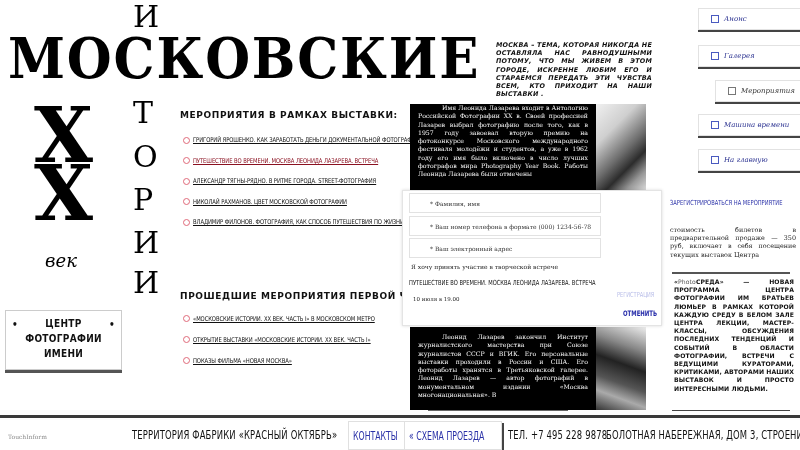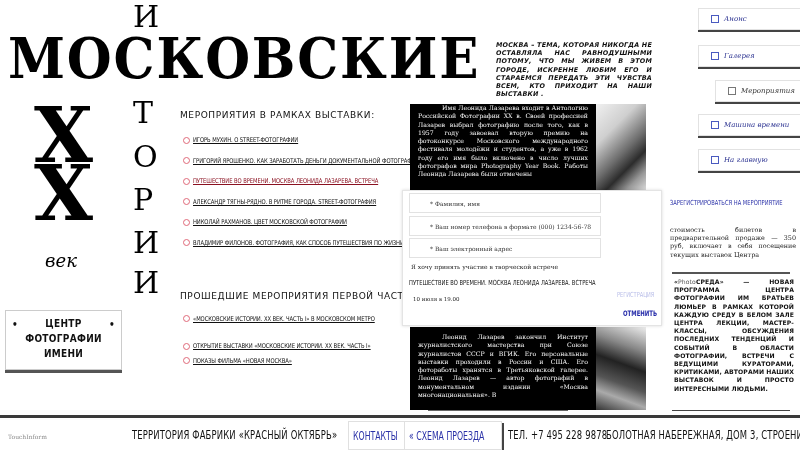--- a/index.html
+++ b/index.html
@@ -12,21 +12,21 @@
   .title-main { left: 8px; top: 30px; font-family: "DejaVu Serif", serif; font-weight: 900; font-size: 56px; letter-spacing: 2px; line-height: 1; color: #000; transform: scaleX(0.92); transform-origin: left top; }
   .vert-letter { font-family: "DejaVu Serif", serif; font-size: 30px; line-height: 1; color: #000; left: 133px; }
   .xx { left: 6px; top: 98px; width: 115px; height: 160px; }
   .xx .x { position: absolute; left: 0; width: 115px; text-align: center; font-family: "DejaVu Serif", serif; font-weight: 900; font-size: 76px; line-height: 1; color: #000; }
   .vek { left: 45px; top: 250px; font-family: "DejaVu Serif", serif; font-style: italic; font-size: 18px; color: #000; }
 
   .center-box { left: 5px; top: 310px; width: 117px; height: 60px; border: 1px solid #ccc; box-shadow: 0 3px 0 #555; text-align: center; padding-top: 5px; font-family: "DejaVu Sans Condensed", "DejaVu Sans", sans-serif; font-weight: bold; font-size: 10px; line-height: 15px; letter-spacing: 0.3px; }
   .center-box .dot { position: absolute; top: 6px; font-size: 10px; }
 
   
-  .section-head { font-family: "DejaVu Sans", sans-serif; font-size: 9px; font-weight: normal; letter-spacing: 0.6px; color: #111; }
+  .section-head { font-family: "DejaVu Sans", sans-serif; font-size: 9px; font-weight: bold; letter-spacing: 0.6px; color: #111; }
   .event-list { list-style: none; }
   .event-list li { display: flex; align-items: center; height: 20.5px; }
   .event-list .bullet { width: 7px; height: 7px; border: 1px solid #e06a7a; border-radius: 50%; margin-right: 3px; flex: none; }
   .event-list a { font-family: "DejaVu Sans Condensed", "DejaVu Sans", sans-serif; font-size: 6.5px; color: #111; text-decoration: underline; white-space: nowrap; letter-spacing: -0.1px; transform: scaleX(0.9); transform-origin: left center; display: inline-block; }
   .event-list a.active { color: #8a1020; }
 
   
   .quote { left: 496px; top: 41px; width: 156px; font-family: "DejaVu Sans", sans-serif; font-style: italic; font-weight: bold; font-size: 6.4px; line-height: 8.2px; text-align: justify; letter-spacing: 0.2px; }
 
   
@@ -90,24 +90,20 @@
   <div>ЦЕНТР ФОТОГРАФИИ</div>
   <div>ИМЕНИ</div>
 </div>
 
 <div class="abs quote">МОСКВА – ТЕМА, КОТОРАЯ НИКОГДА НЕ ОСТАВЛЯЛА НАС РАВНОДУШНЫМИ ПОТОМУ, ЧТО МЫ ЖИВЕМ В ЭТОМ ГОРОДЕ, ИСКРЕННЕ ЛЮБИМ ЕГО И СТАРАЕМСЯ ПЕРЕДАТЬ ЭТИ ЧУВСТВА ВСЕМ, КТО ПРИХОДИТ НА НАШИ ВЫСТАВКИ .</div>
 
 <div class="abs section-head" style="left:180px;top:110px;">МЕРОПРИЯТИЯ В РАМКАХ ВЫСТАВКИ:</div>
 <ul class="abs event-list" style="left:183px;top:130px;width:220px;">
   <li>
       <span class="bullet"></span>
-      <a>ИГОРЬ МУХИН. О STREET-ФОТОГРАФИИ</a>
-    </li>
-  <li>
-      <span class="bullet"></span>
       <a>ГРИГОРИЙ ЯРОШЕНКО. КАК ЗАРАБОТАТЬ ДЕНЬГИ ДОКУМЕНТАЛЬНОЙ ФОТОГРАФИЕЙ</a>
     </li>
   <li>
       <span class="bullet"></span>
       <a class="active">ПУТЕШЕСТВИЕ ВО ВРЕМЕНИ. МОСКВА ЛЕОНИДА ЛАЗАРЕВА. ВСТРЕЧА</a>
     </li>
   <li>
       <span class="bullet"></span>
       <a>АЛЕКСАНДР ТЯГНЫ-РЯДНО. В РИТМЕ ГОРОДА. STREET-ФОТОГРАФИЯ</a>
     </li>
@@ -120,21 +116,21 @@
       <a>ВЛАДИМИР ФИЛОНОВ. ФОТОГРАФИЯ, КАК СПОСОБ ПУТЕШЕСТВИЯ ПО ЖИЗНИ</a>
     </li>
 </ul>
 
 <div class="abs section-head" style="left:180px;top:291px;">ПРОШЕДШИЕ МЕРОПРИЯТИЯ ПЕРВОЙ ЧАСТИ:</div>
 <ul class="abs event-list" style="left:183px;top:308px;width:220px;">
   <li style="height:21px;">
       <span class="bullet"></span>
       <a>«МОСКОВСКИЕ ИСТОРИИ. XX ВЕК. ЧАСТЬ I» В МОСКОВСКОМ МЕТРО</a>
     </li>
-  <li style="height:21px;align-items:flex-end;">
+  <li style="height:21px;">
       <span class="bullet"></span>
       <a>ОТКРЫТИЕ ВЫСТАВКИ «МОСКОВСКИЕ ИСТОРИИ. XX ВЕК. ЧАСТЬ I»</a>
     </li>
   <li style="height:21px;">
       <span class="bullet"></span>
       <a>ПОКАЗЫ ФИЛЬМА «НОВАЯ МОСКВА»</a>
     </li>
 </ul>
 
 <div class="abs bio">

